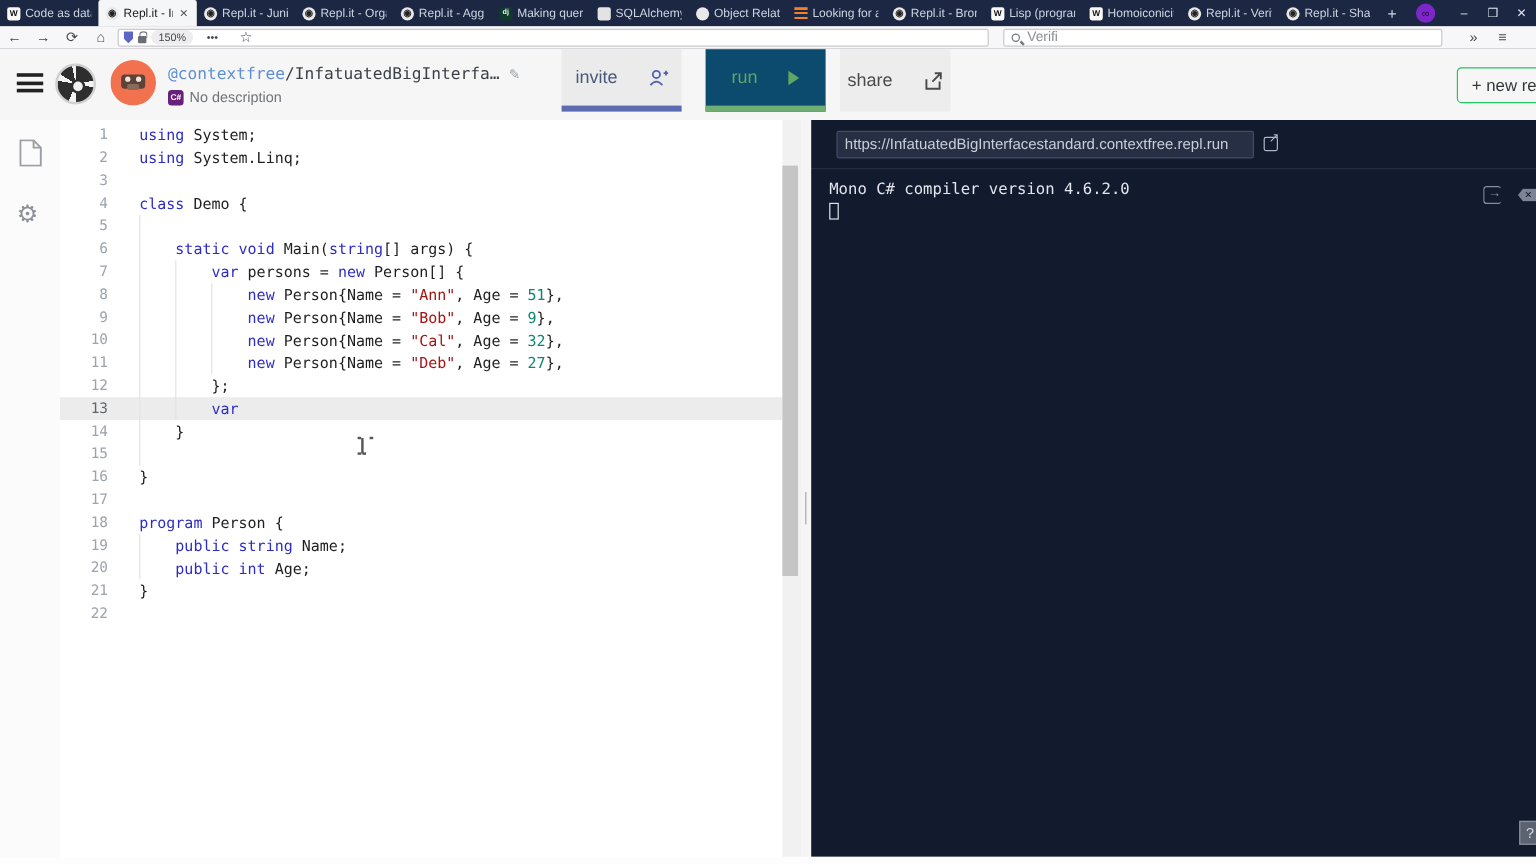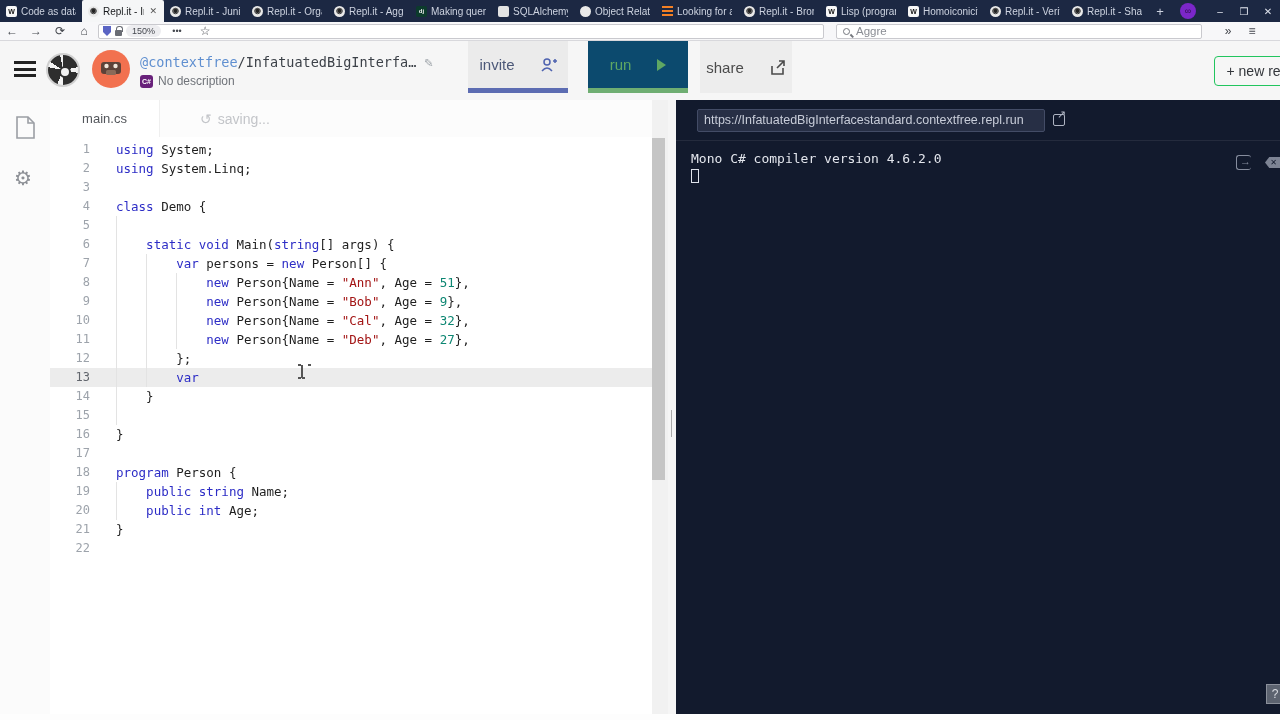--- a/index.html
+++ b/index.html
@@ -216,21 +216,21 @@
     <div class="navico">⌂</div>
     <div id="urlbar">
       <span id="shield-icon"></span>
       <span id="lock-icon"></span>
       <span id="zoom-badge">150%</span>
       <span class="navico" style="font-size:9px">•••</span>
       <span class="navico">☆</span>
     </div>
     <div id="search-box">
       <span class="mag"></span>
-      <span id="search-ph">Aggre</span>
+      <span id="search-ph">Verifi</span>
     </div>
     <span class="navico" style="margin-left:14px">»</span>
     <span class="navico">≡</span>
   </div>
 
   <div class="abs" id="rheader"></div>
   <div class="abs" id="hamburger"></div>
   <div class="abs" id="replit-logo"></div>
   <svg class="abs" id="repl-avatar" width="38" height="38">
     <circle cx="19" cy="19" r="19" fill="#f2714f"></circle>
@@ -266,27 +266,20 @@
   <div class="abs" id="newrepl-btn">+ new repl</div>
 
   <div class="abs" id="rail"></div>
   <svg class="abs" id="file-icon" width="19" height="23">
     <path d="M1 1 h11 l6 6 v15 h-17 z" fill="none" stroke="#9b9ea4" stroke-width="1.6"></path>
     <path d="M12 1 v6 h6" fill="none" stroke="#9b9ea4" stroke-width="1.6"></path>
   </svg>
   <div class="abs" id="gear-icon">⚙</div>
 
   <div class="abs" id="editor">
-    <div id="edtabs">
-      <div id="file-tab">main.cs</div>
-      <div id="saving">
-        <span>↺</span>
-        <span>saving...</span>
-      </div>
-    </div>
     <div id="code">
         <div class="cl"><span class="ln">1</span><span class="ct"><span class="tk-k">using</span><span class="tk-p"> System;</span></span></div>
         <div class="cl"><span class="ln">2</span><span class="ct"><span class="tk-k">using</span><span class="tk-p"> System.Linq;</span></span></div>
         <div class="cl"><span class="ln">3</span><span class="ct"></span></div>
         <div class="cl"><span class="ln">4</span><span class="ct"><span class="tk-k">class</span><span class="tk-p"> Demo {</span></span></div>
         <div class="cl"><span class="ln">5</span><span class="ct"></span></div>
         <div class="cl"><span class="ln">6</span><span class="ct"><span class="tk-p">    </span><span class="tk-k">static</span><span class="tk-p"> </span><span class="tk-k">void</span><span class="tk-p"> Main(</span><span class="tk-k">string</span><span class="tk-p">[] args) {</span></span></div>
         <div class="cl"><span class="ln">7</span><span class="ct"><span class="tk-p">        </span><span class="tk-k">var</span><span class="tk-p"> persons = </span><span class="tk-k">new</span><span class="tk-p"> Person[] {</span></span></div>
         <div class="cl"><span class="ln">8</span><span class="ct"><span class="tk-p">            </span><span class="tk-k">new</span><span class="tk-p"> Person{Name = </span><span class="tk-s">"Ann"</span><span class="tk-p">, Age = </span><span class="tk-m">51</span><span class="tk-p">},</span></span></div>
         <div class="cl"><span class="ln">9</span><span class="ct"><span class="tk-p">            </span><span class="tk-k">new</span><span class="tk-p"> Person{Name = </span><span class="tk-s">"Bob"</span><span class="tk-p">, Age = </span><span class="tk-m">9</span><span class="tk-p">},</span></span></div>

